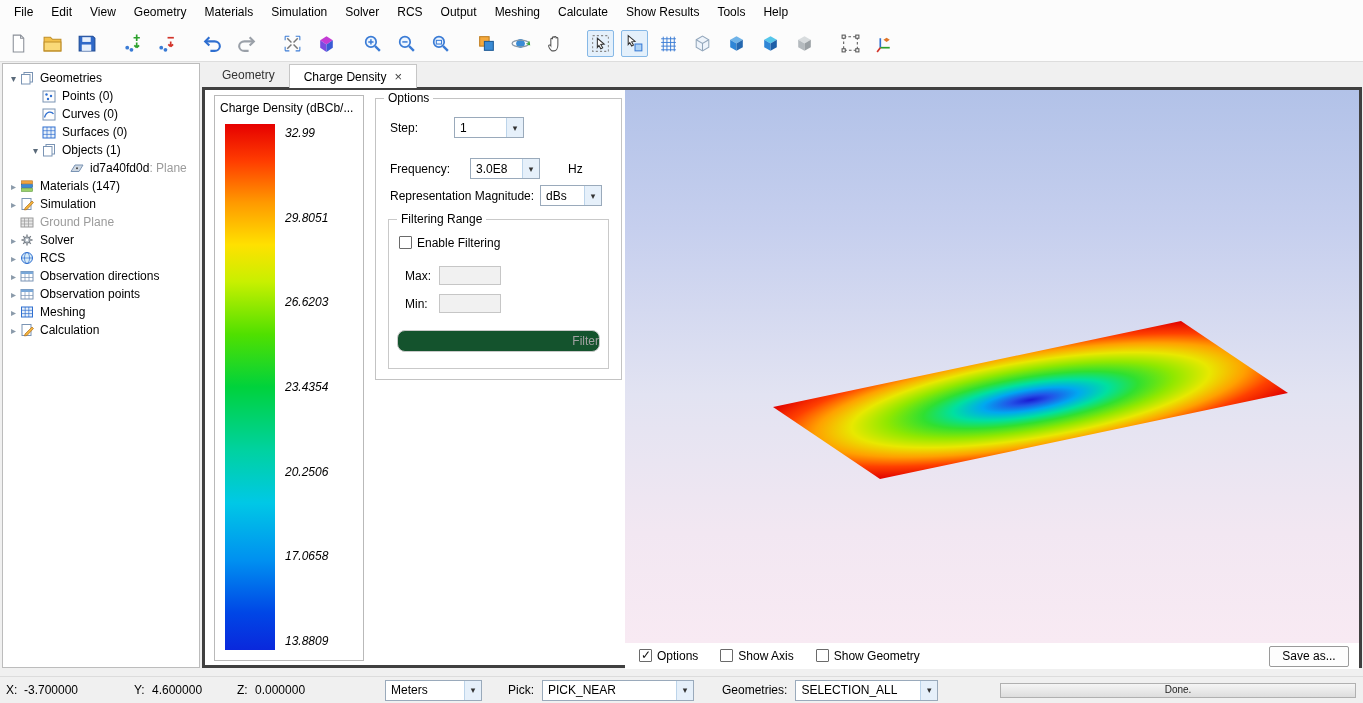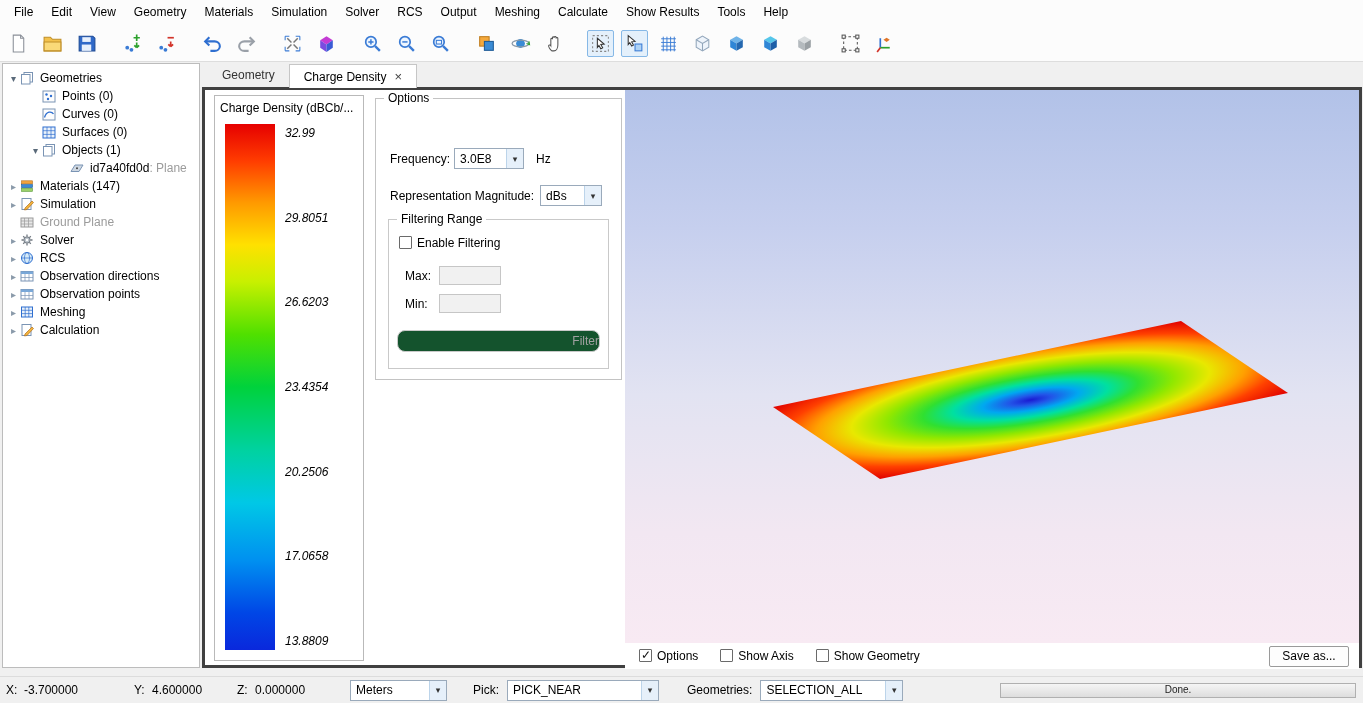--- a/index.html
+++ b/index.html
@@ -462,22 +462,29 @@
             <div class="cb-label">20.2506</div>
             <div class="cb-label">17.0658</div>
             <div class="cb-label">13.8809</div>
           </div>
         </div>
       </div>
 
       <div class="opanel">
         <span class="glegend">Options</span>
 
-
-        <div class="orow" style="top:49px;">
+        <div class="orow" style="top:18px;">
+          <span class="olabel" style="width:64px;">Step:</span>
+          <div class="combo" style="width:70px;">
+            <span class="ctext">1</span>
+            <span class="carr"></span>
+          </div>
+        </div>
+
+        <div class="orow" style="top:59px;gap:16px;">
           <span class="olabel" style="width:64px;">Frequency:</span>
           <div class="combo" style="width:70px;">
             <span class="ctext">3.0E8</span>
             <span class="carr"></span>
           </div>
           <span style="margin-left:12px;">Hz</span>
         </div>
 
         <div class="orow" style="top:86px;">
           <span class="olabel" style="margin-right:6px;">Representation Magnitude:</span>
@@ -530,21 +537,21 @@
     </div>
   </div>
 
   <div class="statusbar">
     <span class="sbl" style="margin-left:6px;width:14px;">X:</span>
     <span class="sbv" style="margin-left:4px;width:110px;">-3.700000</span>
     <span class="sbl" style="width:14px;">Y:</span>
     <span class="sbv" style="margin-left:4px;width:85px;">4.600000</span>
     <span class="sbl" style="width:14px;">Z:</span>
     <span class="sbv" style="margin-left:4px;width:95px;">0.000000</span>
-    <div class="combo" style="width:97px;">
+    <div class="combo" style="width:97px;margin-left:35px;">
       <span class="ctext">Meters</span>
       <span class="carr"></span>
     </div>
     <span class="sbl" style="margin-left:26px;">Pick:</span>
     <div class="combo" style="width:152px;margin-left:8px;">
       <span class="ctext">PICK_NEAR</span>
       <span class="carr"></span>
     </div>
     <span class="sbl" style="margin-left:28px;">Geometries:</span>
     <div class="combo" style="width:143px;margin-left:8px;">

